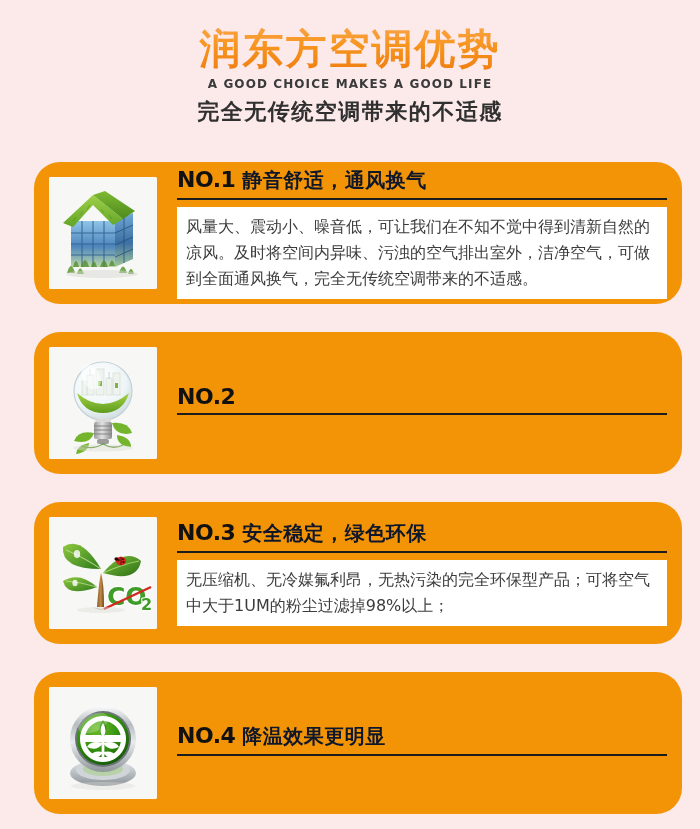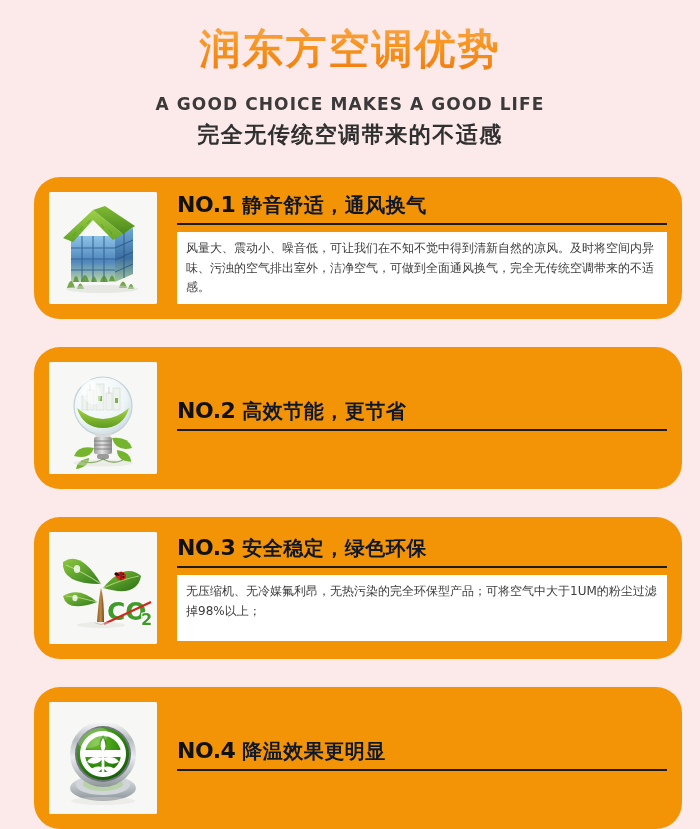--- a/index.html
+++ b/index.html
@@ -30,39 +30,39 @@
     background: linear-gradient(180deg, #f9a243 0%, #f79520 38%, #ef7d10 100%);
     -webkit-background-clip: text;
     background-clip: text;
     color: transparent;
     -webkit-text-fill-color: transparent;
     text-shadow: none;
     margin: 0;
     padding: 0 0 2px 0;
   }
   .eng-tagline {
-    font-size: 17px;
+    font-size: 12px;
     font-weight: 700;
     letter-spacing: 1.1px;
     color: #3a3a3a;
-    margin: 23px 0 0 0;
+    margin: 5px 0 0 0;
     line-height: 1;
   }
   .sub-title {
     font-size: 22px;
     font-weight: 700;
     color: #303030;
     letter-spacing: 1.5px;
     margin: 10px 0 0 0;
     line-height: 1.1;
   }
 
   
   .cards {
-    margin-top: 18px;
+    margin-top: 26px;
     display: flex;
     flex-direction: column;
     gap: 28px;
     padding: 12px 18px 0 34px;
     box-sizing: border-box;
   }
   .card {
     position: relative;
     background: #f39407;
     border-radius: 26px;
@@ -113,21 +113,21 @@
   }
   .card-heading {
     font-size: 20px;
     font-weight: 900;
     color: #0f172a;
     letter-spacing: 0.5px;
   }
   .card-body {
     background: #ffffff;
     color: #3c3c3c;
-    font-size: 12px;
+    font-size: 16px;
     line-height: 1.62;
     padding: 7px 9px 7px 9px;
     box-sizing: border-box;
     min-height: 66px;
   }
   .card-body p { margin: 0; }
 </style>
 </head>
 <body>
 
@@ -285,21 +285,20 @@
         <g stroke="#4e8a18" stroke-width="1.3" fill="none">
           <path d="M54 97 q-10 6 -22 2"></path>
           <path d="M54 97 q10 6 20 1"></path>
         </g>
         <ellipse cx="54" cy="101" rx="30" ry="3.5" fill="#dcdcd8" opacity="0.45"></ellipse>
       </svg>
     </div>
     <div class="card-content">
       <div class="card-title-row">
         <span class="card-no">NO.2</span>
-        <span class="card-heading">高效节能，更节省</span>
       </div>
     </div>
   </div>
 
   <div class="card">
     <div class="icon-tile">
       <svg viewBox="0 0 108 112" xmlns="http://www.w3.org/2000/svg">
         <defs>
           <linearGradient id="lf1" x1="0" y1="0" x2="1" y2="1">
             <stop offset="0%" stop-color="#8ec93f"></stop>

